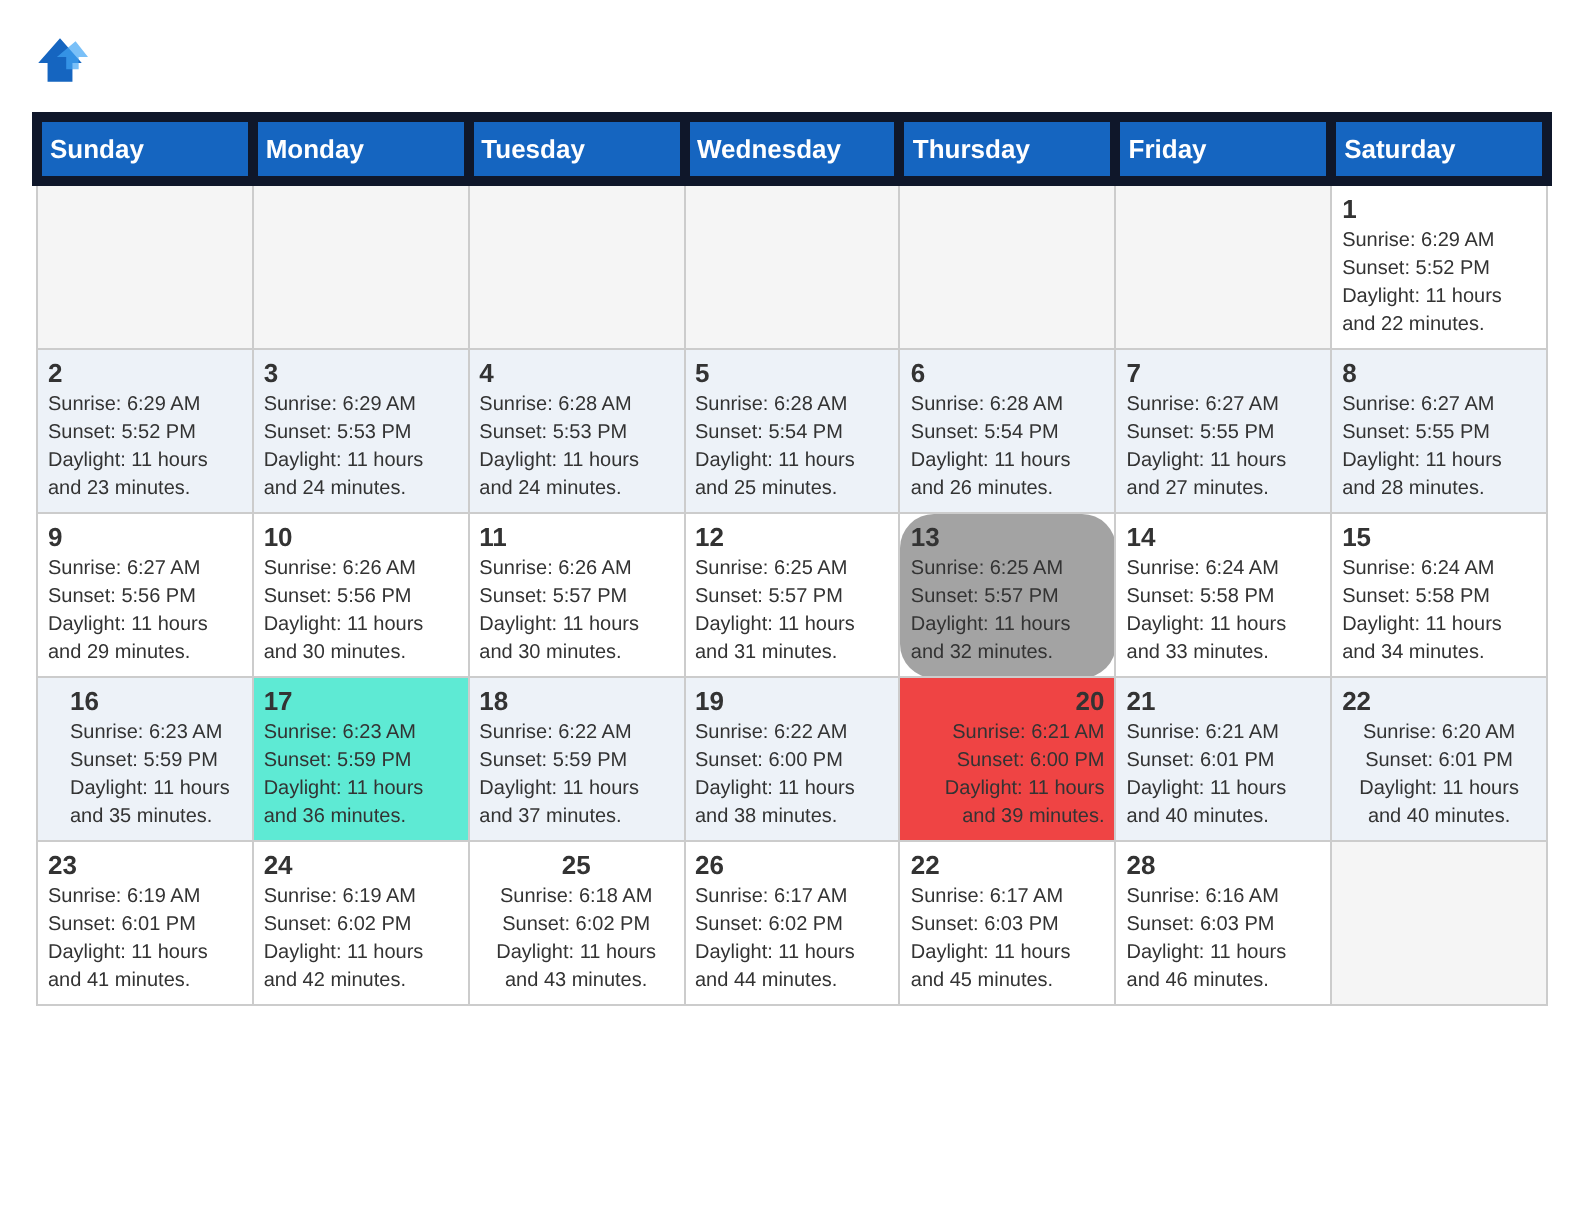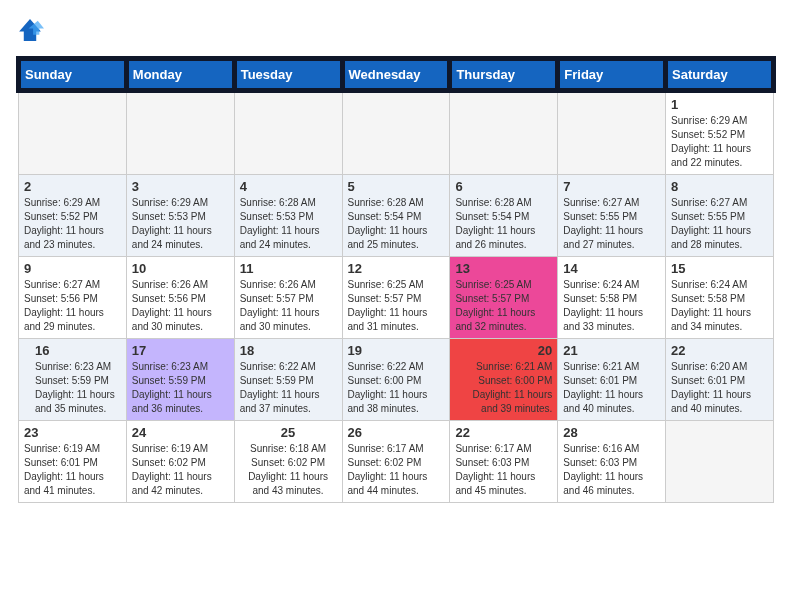--- a/index.html
+++ b/index.html
@@ -209,21 +209,21 @@
 Daylight: 11 hours
 and 30 minutes.</div>
         </td>
         <td style="background: rgb(255, 255, 255);">
           <span class="day-number">12</span>
           <div class="day-info" style="white-space: pre-line;">Sunrise: 6:25 AM
 Sunset: 5:57 PM
 Daylight: 11 hours
 and 31 minutes.</div>
         </td>
-        <td style="background: #ec4899;">
+        <td style="background: #a3a3a3; border-radius: 17px;">
           <span class="day-number">13</span>
           <div class="day-info" style="white-space: pre-line;">Sunrise: 6:25 AM
 Sunset: 5:57 PM
 Daylight: 11 hours
 and 32 minutes.</div>
         </td>
         <td style="background: rgb(255, 255, 255);">
           <span class="day-number">14</span>
           <div class="day-info" style="white-space: pre-line;">Sunrise: 6:24 AM
 Sunset: 5:58 PM
@@ -239,21 +239,21 @@
         </td>
       </tr>
       <tr>
         <td style="background: rgb(237, 242, 248); padding-left: 16px;">
           <span class="day-number">16</span>
           <div class="day-info" style="white-space: pre-line;">Sunrise: 6:23 AM
 Sunset: 5:59 PM
 Daylight: 11 hours
 and 35 minutes.</div>
         </td>
-        <td style="background: #c4b5fd;">
+        <td style="background: #5eead4;">
           <span class="day-number">17</span>
           <div class="day-info" style="white-space: pre-line;">Sunrise: 6:23 AM
 Sunset: 5:59 PM
 Daylight: 11 hours
 and 36 minutes.</div>
         </td>
         <td style="background: rgb(237, 242, 248);">
           <span class="day-number">18</span>
           <div class="day-info" style="white-space: pre-line;">Sunrise: 6:22 AM
 Sunset: 5:59 PM
@@ -276,21 +276,21 @@
         </td>
         <td style="background: rgb(237, 242, 248);">
           <span class="day-number">21</span>
           <div class="day-info" style="white-space: pre-line;">Sunrise: 6:21 AM
 Sunset: 6:01 PM
 Daylight: 11 hours
 and 40 minutes.</div>
         </td>
         <td style="background: rgb(237, 242, 248);">
           <span class="day-number">22</span>
-          <div class="day-info" style="white-space: pre-line;">Sunrise: 6:20 AM
+          <div class="day-info" style="white-space: pre-line; text-align: center;">Sunrise: 6:20 AM
 Sunset: 6:01 PM
 Daylight: 11 hours
 and 40 minutes.</div>
         </td>
       </tr>
       <tr>
         <td style="background: rgb(255, 255, 255);">
           <span class="day-number">23</span>
           <div class="day-info" style="white-space: pre-line;">Sunrise: 6:19 AM
 Sunset: 6:01 PM

